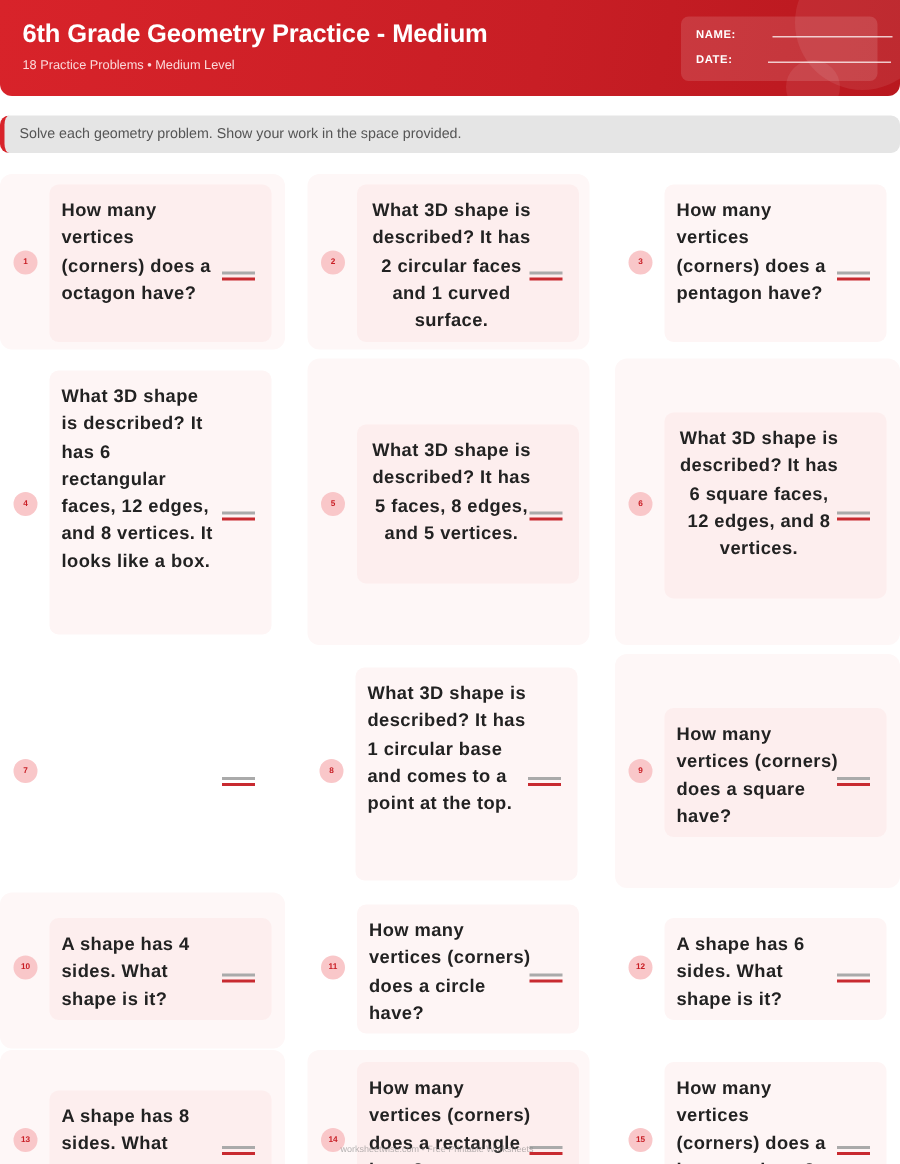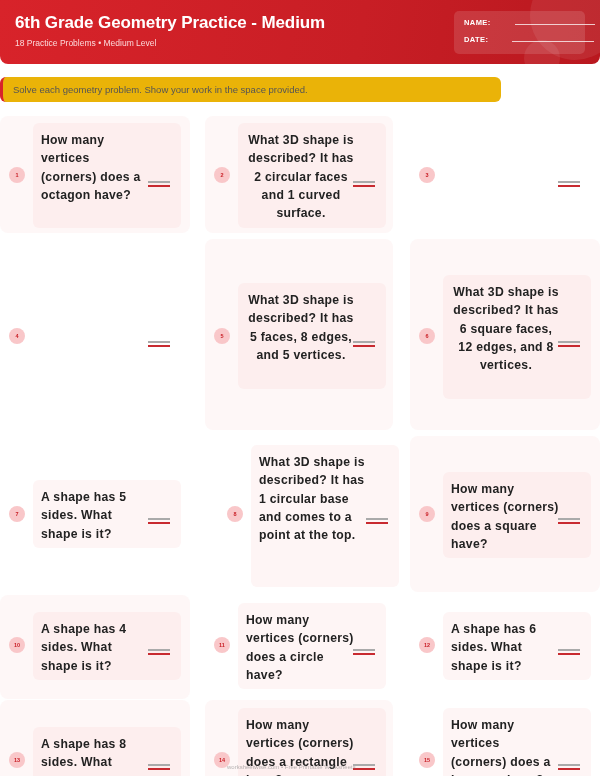--- a/index.html
+++ b/index.html
@@ -32,22 +32,22 @@
     position: absolute; left: 454px; top: 11px; width: 131px; height: 43px;
     background: rgba(255,255,255,0.13); border-radius: 5px;
   }
   .field-row { position: absolute; left: 10px; display: flex; align-items: flex-end; gap: 20px; }
   .field-row.r1 { top: 7px; }
   .field-row.r2 { top: 24px; }
   .field-label { color: #ffffff; font-size: 7.5px; font-weight: bold; letter-spacing: 0.4px; }
   .field-line { width: 80px; height: 1px; background: rgba(255,255,255,0.75); margin-left: 4px; margin-bottom: 2px; }
 
   .instructions {
-    position: absolute; left: 0; top: 77px; width: 501px; height: 25px;
-    background: #eab308; border-left: 3px solid #d8232a; border-radius: 6px;
+    position: absolute; left: 0; top: 77px; width: 600px; height: 25px;
+    background: #e5e5e5; border-left: 3px solid #d8232a; border-radius: 6px;
     color: #555555; font-size: 9.5px; padding: 7px 0 0 10px;
   }
 
   .cell {
     position: absolute; background: #fef7f7; border-radius: 8px;
   }
   .badge {
     position: absolute; width: 16px; height: 16px; border-radius: 50%;
     background: #f9c7c9; color: #c81e25; font-size: 5.5px; font-weight: bold;
     display: flex; align-items: center; justify-content: center;
@@ -110,28 +110,34 @@
     <div class="qtext" style="width:110px;text-align:center;">What 3D shape is described? It has 2 circular faces and 1 curved surface.</div>
   </div>
   <div class="answer" style="left:148px;top:65px;">
       <div class="grey"></div>
       <div class="red"></div>
     </div>
 </div>
 
 <div class="cell" style="left:410px;top:116px;width:190px;height:117px;background:transparent;">
   <div class="badge" style="left:9px;top:51px;">3</div>
+  <div class="qbox" style="left:33px;top:7px;width:148px;height:105px;background:#fef5f5;">
+    <div class="qtext">How many vertices (corners) does a pentagon have?</div>
+  </div>
   <div class="answer" style="left:148px;top:65px;">
       <div class="grey"></div>
       <div class="red"></div>
     </div>
 </div>
 
 <div class="cell" style="left:0;top:238px;width:190px;height:192px;background:transparent;">
   <div class="badge" style="left:9px;top:90px;">4</div>
+  <div class="qbox" style="left:33px;top:9px;width:148px;height:176px;background:#fef5f5;">
+    <div class="qtext">What 3D shape is described? It has 6 rectangular faces, 12 edges, and 8 vertices. It looks like a box.</div>
+  </div>
   <div class="answer" style="left:148px;top:103px;">
       <div class="grey"></div>
       <div class="red"></div>
     </div>
 </div>
 
 <div class="cell" style="left:205px;top:239px;width:188px;height:191px;">
   <div class="badge" style="left:9px;top:89px;">5</div>
   <div class="qbox" style="left:33px;top:44px;width:148px;height:106px;text-align:center;">
     <div class="qtext" style="width:110px;">What 3D shape is described? It has 5 faces, 8 edges, and 5 vertices.</div>
@@ -148,30 +154,27 @@
     <div class="qtext" style="width:110px;">What 3D shape is described? It has 6 square faces, 12 edges, and 8 vertices.</div>
   </div>
   <div class="answer" style="left:148px;top:102px;">
       <div class="grey"></div>
       <div class="red"></div>
     </div>
 </div>
 
 <div class="cell" style="left:0;top:436px;width:190px;height:156px;background:transparent;">
   <div class="badge" style="left:9px;top:70px;">7</div>
-  <div class="qbox" style="left:33px;top:44px;width:148px;height:68px;background:#fef5f5;">
-    <div class="qtext">A shape has 5 sides. What shape is it?</div>
-  </div>
   <div class="answer" style="left:148px;top:82px;">
       <div class="grey"></div>
       <div class="red"></div>
     </div>
 </div>
 
-<div class="cell" style="left:218px;top:436px;width:188px;height:156px;background:transparent;">
+<div class="cell" style="left:204px;top:436px;width:188px;height:156px;background:transparent;">
   <div class="badge" style="left:9px;top:70px;">8</div>
   <div class="qbox" style="left:33px;top:9px;width:148px;height:142px;background:#fef5f5;">
     <div class="qtext" style="width:110px;">What 3D shape is described? It has 1 circular base and comes to a point at the top.</div>
   </div>
   <div class="answer" style="left:148px;top:82px;">
       <div class="grey"></div>
       <div class="red"></div>
     </div>
 </div>
 

